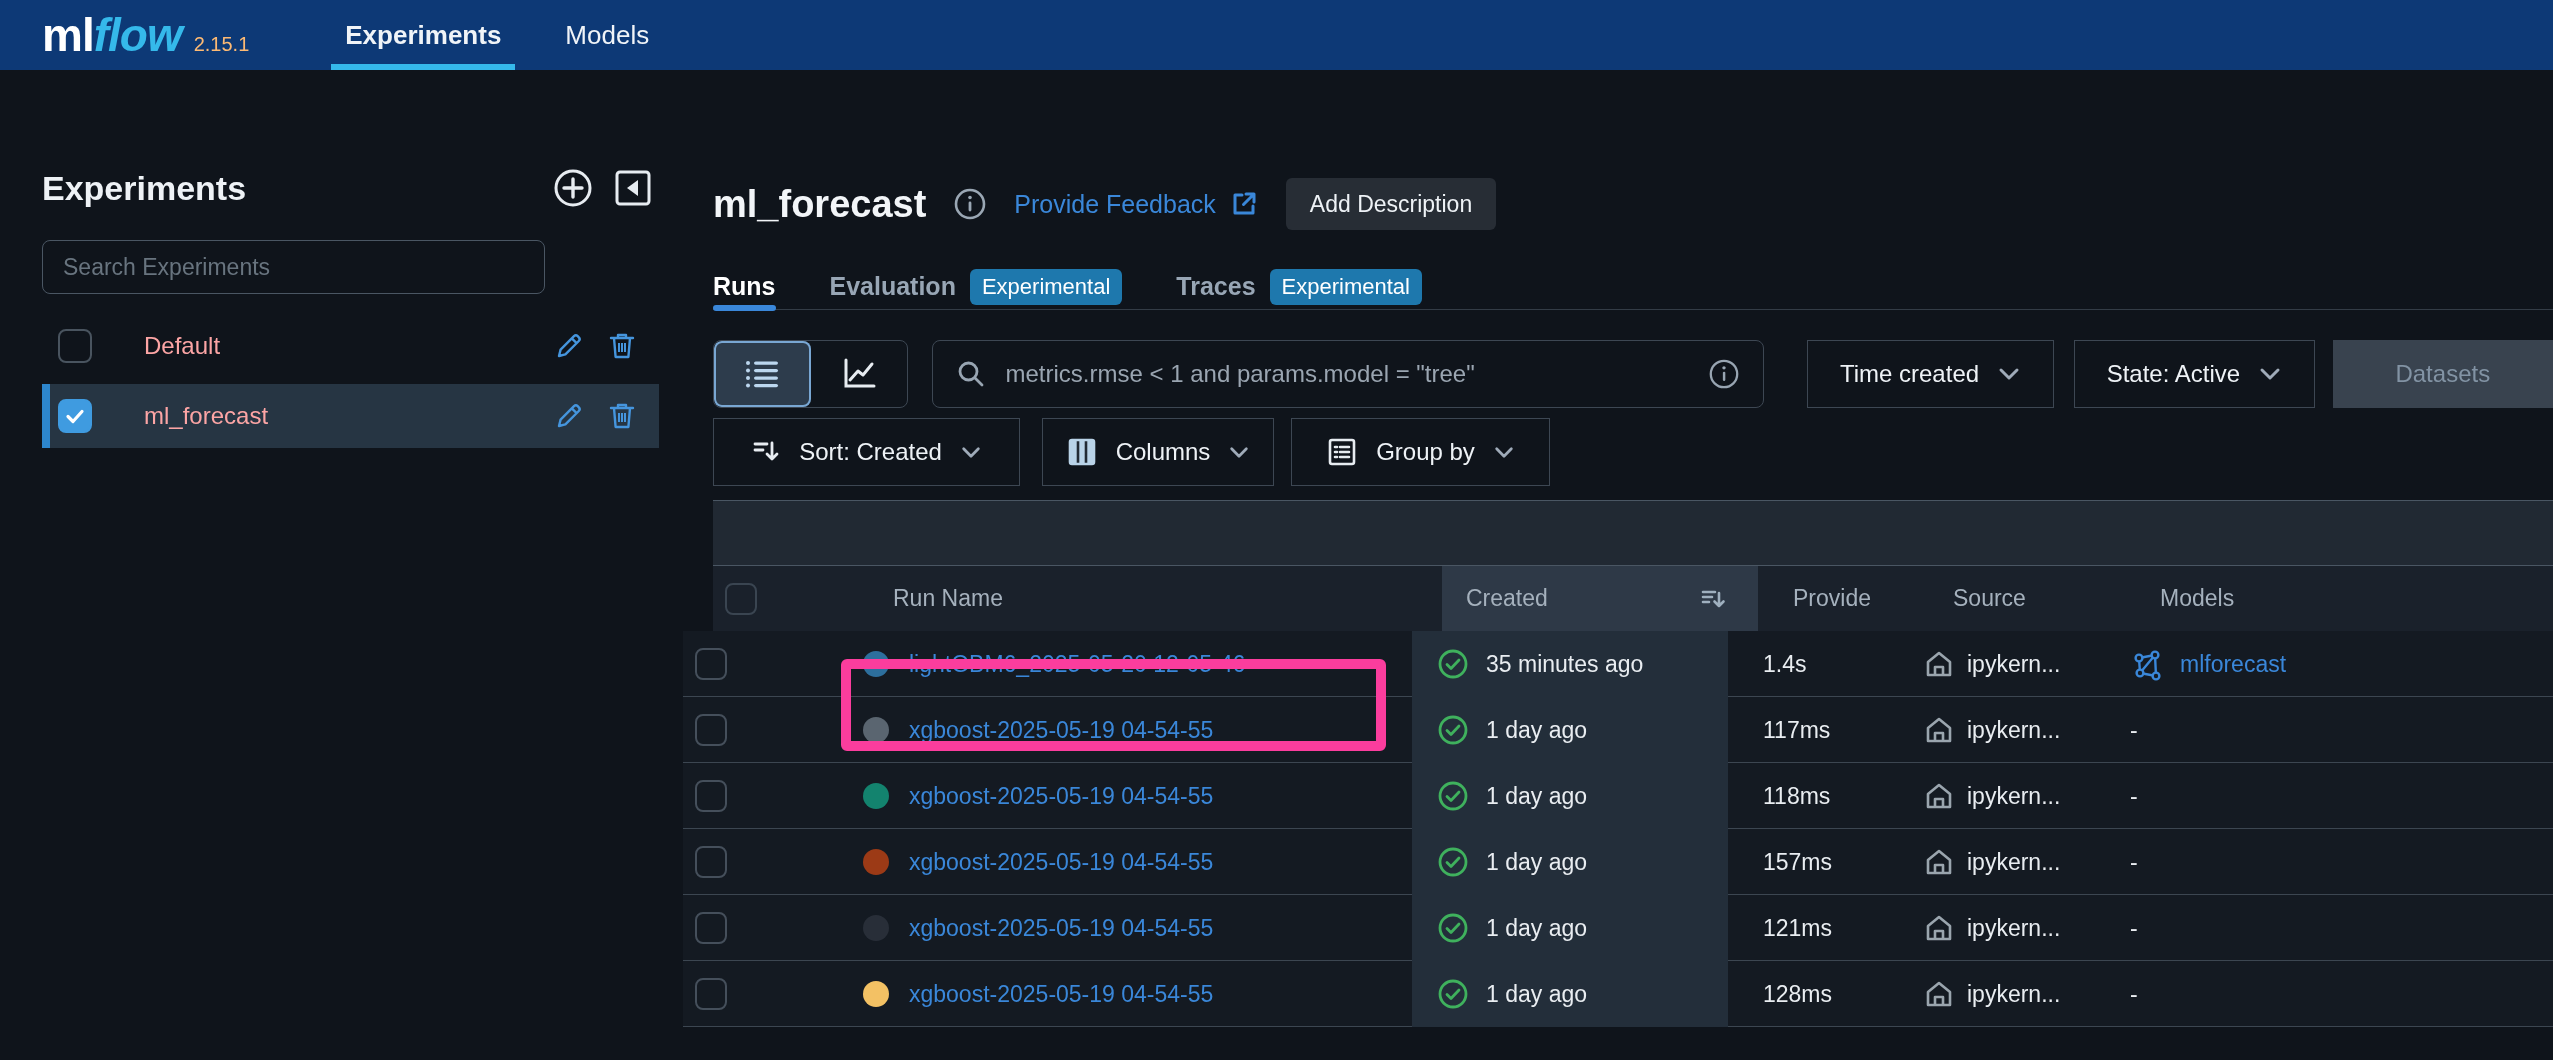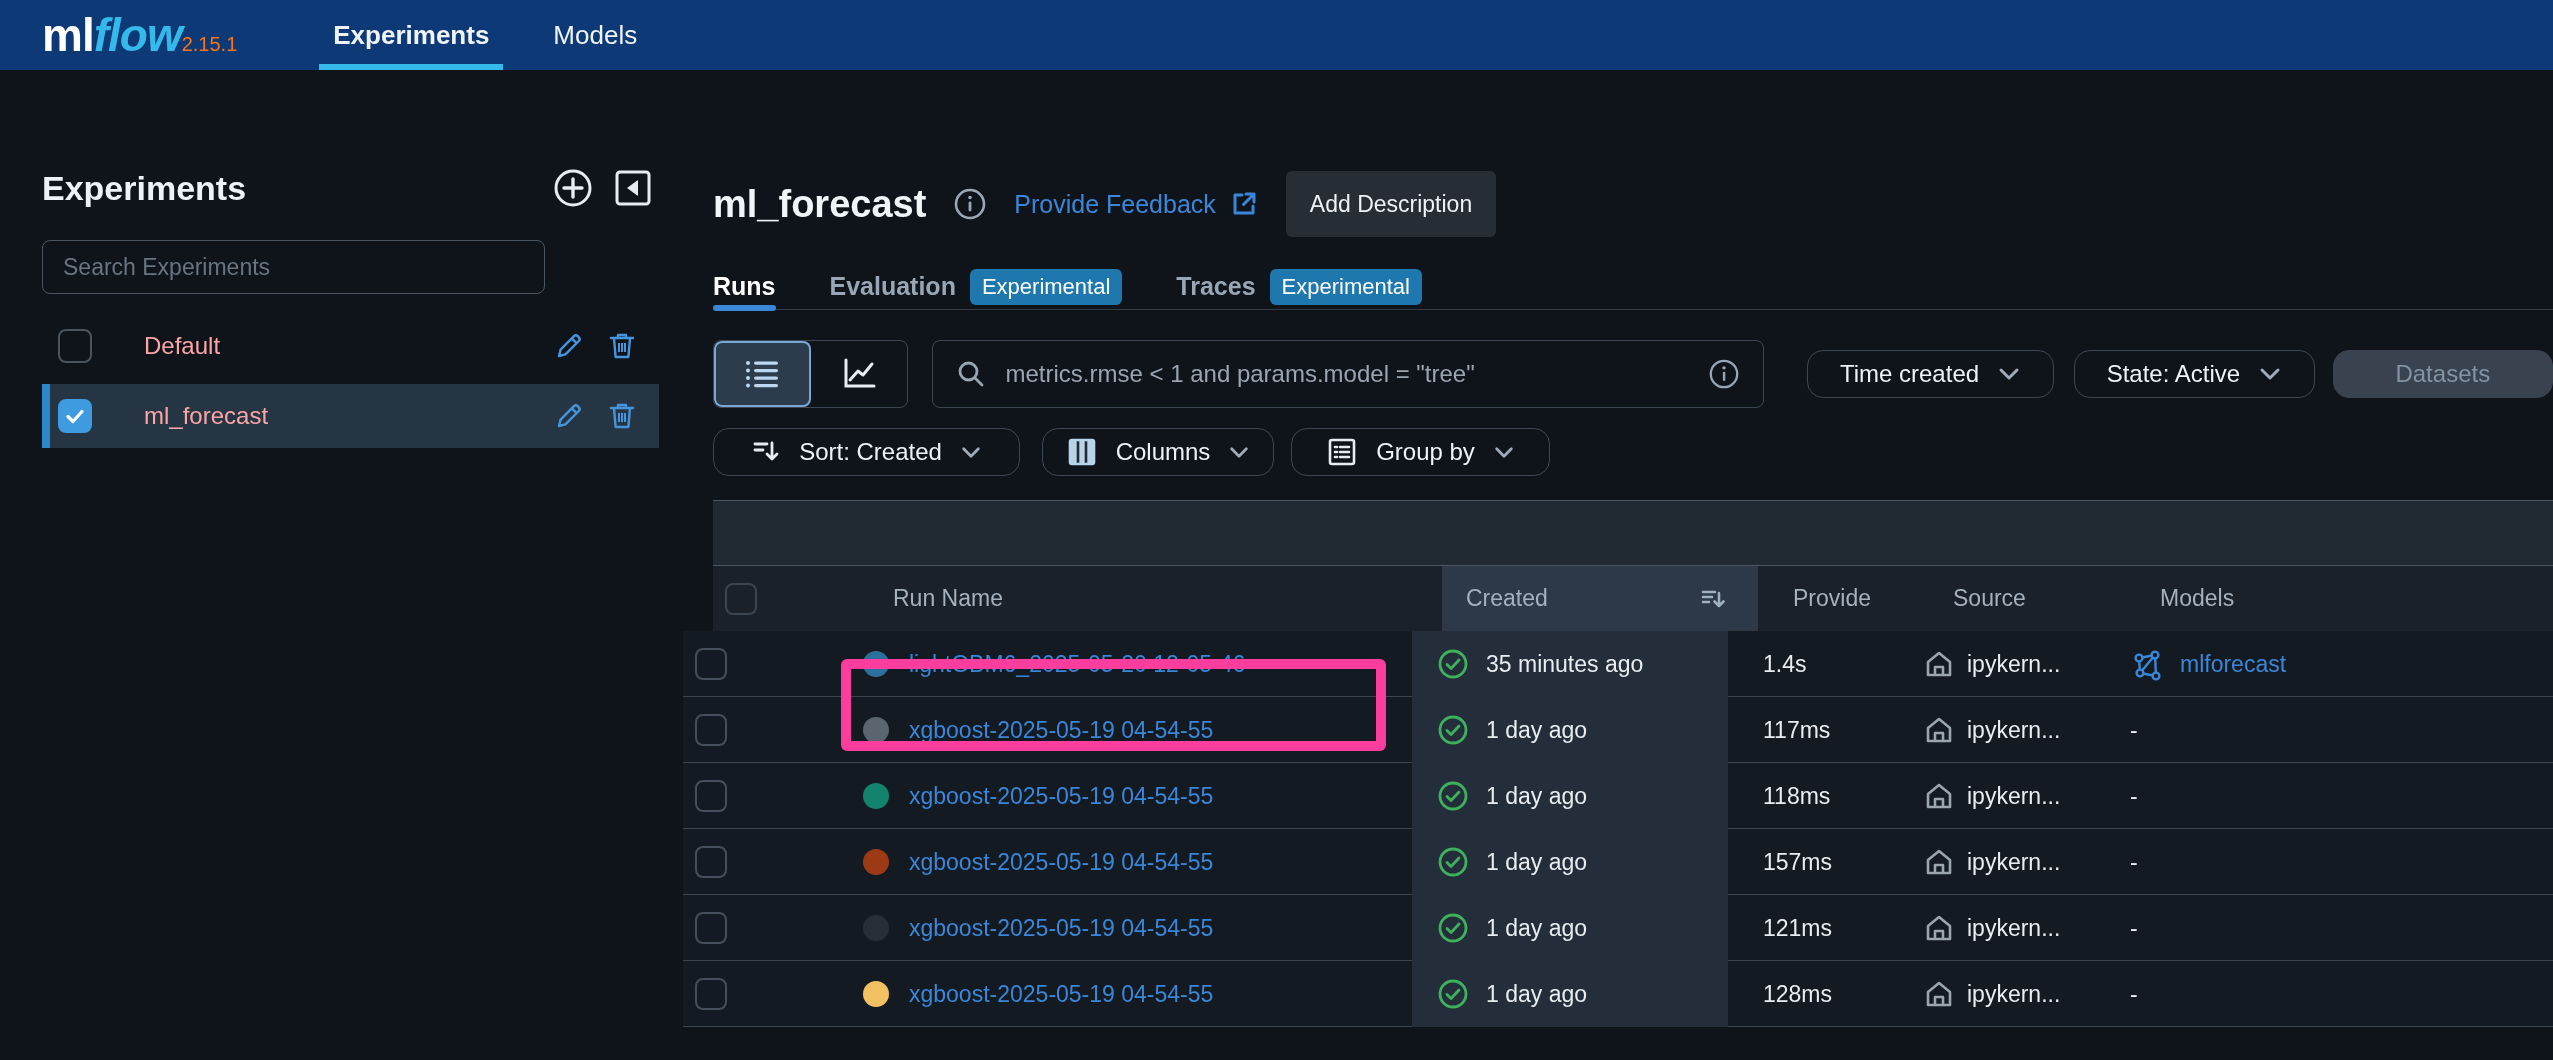--- a/index.html
+++ b/index.html
@@ -8,21 +8,21 @@
     position:relative; width:2553px; height:1060px; overflow:hidden;
     font-family:"Liberation Sans", sans-serif; color:#e8edf2; background:#0f141b;
   }
 
   
   .nav { position:absolute; left:0; top:0; width:2553px; height:70px; background:#0d3976;
          display:flex; align-items:center; }
   .brand { display:flex; align-items:baseline; margin-left:42px; }
   .brand .ml { font-size:46px; font-weight:700; color:#ffffff; letter-spacing:-1px; }
   .brand .flow { font-size:46px; font-weight:700; font-style:italic; color:#35b9ea; letter-spacing:-1px; }
-  .brand .ver { font-size:20px; color:#f97316; }
+  .brand .ver { font-size:20px; color:#fdba74; margin-left:12px; }
   .navtabs { display:flex; height:70px; margin-left:64px; }
   .navtab { position:relative; height:70px; display:flex; align-items:center;
             padding:0 32px; font-size:26px; font-weight:600; color:#f0f4f8; cursor:pointer; }
   .navtab .bar { position:absolute; left:18px; right:18px; bottom:0; height:6px; background:#35b9ea; }
 
   
   .sidebar { position:absolute; left:0; top:70px; width:683px; height:990px; background:#0f141b; }
   .side-head { display:flex; align-items:center; justify-content:space-between;
                margin:96px 28px 0 42px; }
   .side-head h1 { font-size:34px; font-weight:700; color:#eef2f6; }
@@ -45,41 +45,41 @@
         display:flex; align-items:center; justify-content:center; flex:none; cursor:pointer; }
   .cb.checked { background:#3f9be0; border-color:#3f9be0; }
 
   
   .main { position:absolute; left:683px; top:70px; width:1870px; height:990px; }
   .title-row { display:flex; align-items:center; margin:102px 0 0 30px; height:64px; }
   .title-row h2 { font-size:38px; font-weight:700; color:#f2f5f8; }
   .title-row .info { margin-left:26px; }
   .feedback { margin-left:26px; font-size:25px; color:#3a87d9; cursor:pointer; }
   .ext { margin-left:12px; cursor:pointer; display:flex; }
-  .add-desc { margin-left:26px; height:66px; padding:0 24px; background:#272d35; border:none;
+  .add-desc { margin-left:26px; height:52px; padding:0 24px; background:#272d35; border:none;
       border-radius:6px; color:#eef2f6; font-size:23px; font-family:"Liberation Sans", sans-serif; cursor:pointer; }
 
   .tabs-row { display:flex; align-items:center; gap:14px; margin:28px 0 0 30px; height:46px;
       border-bottom:1px solid #333c46; width:1840px; }
   .tab { position:relative; height:46px; display:flex; align-items:center; gap:14px; cursor:pointer; }
   .tab .tlabel { font-size:25px; font-weight:600; color:#98a6b5; }
   .tab.active .tlabel { color:#ffffff; }
   .tab.active .underline { position:absolute; left:0; right:0; bottom:-1px; height:6px; background:#3a87d9; border-radius:3px; }
   .tab.pad { margin-left:40px; }
   .badge { background:#1e78ad; color:#ffffff; font-size:22px; padding:5px 12px; border-radius:6px; }
 
   .toolbar1 { display:flex; align-items:center; margin:30px 0 0 30px; height:68px; }
   .seg-group { display:flex; width:204px; height:68px; border:1px solid #3d4753; border-radius:8px; overflow:hidden; }
   .seg { flex:1; display:flex; align-items:center; justify-content:center; cursor:pointer; background:transparent; }
   .seg.sel { background:#2d3c4c; box-shadow:inset 0 0 0 2px #79a7d3; border-radius:8px; }
   .qsearch { display:flex; align-items:center; width:866px; height:68px; margin-left:24px;
       border:1px solid #3d4753; border-radius:8px; padding:0 22px; }
   .qsearch .qtext { flex:1; margin-left:18px; font-size:24px; color:#9aa5b1; white-space:nowrap; overflow:hidden; }
-  .tbtn { display:flex; align-items:center; justify-content:center; gap:18px; height:48px;
-      border:1px solid #3d4753; border-radius:16px; background:transparent; color:#eef2f6;
+  .tbtn { display:flex; align-items:center; justify-content:center; gap:18px; height:68px;
+      border:1px solid #3d4753; border-radius:0; background:transparent; color:#eef2f6;
       font-size:24px; font-family:"Liberation Sans", sans-serif; cursor:pointer; }
   .t-time { width:258px; margin-left:43px; }
   .t-state { width:251px; margin-left:20px; }
   .t-datasets { width:230px; margin-left:18px; background:#39434f; border-color:#39434f; color:#8293a4; }
 
   .toolbar2 { display:flex; align-items:center; margin:10px 0 0 30px; height:68px; }
   .t-sort { width:307px; }
   .t-cols { width:232px; margin-left:22px; }
   .t-group { width:259px; margin-left:17px; }
 

